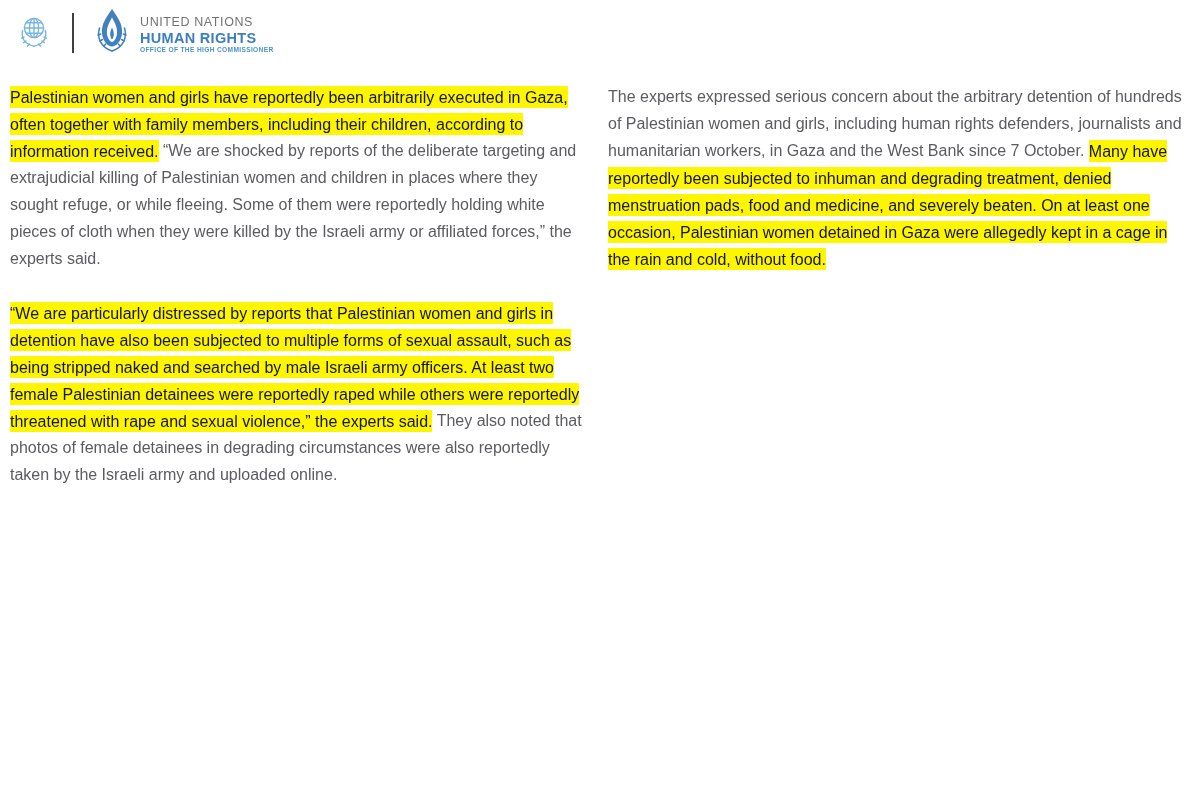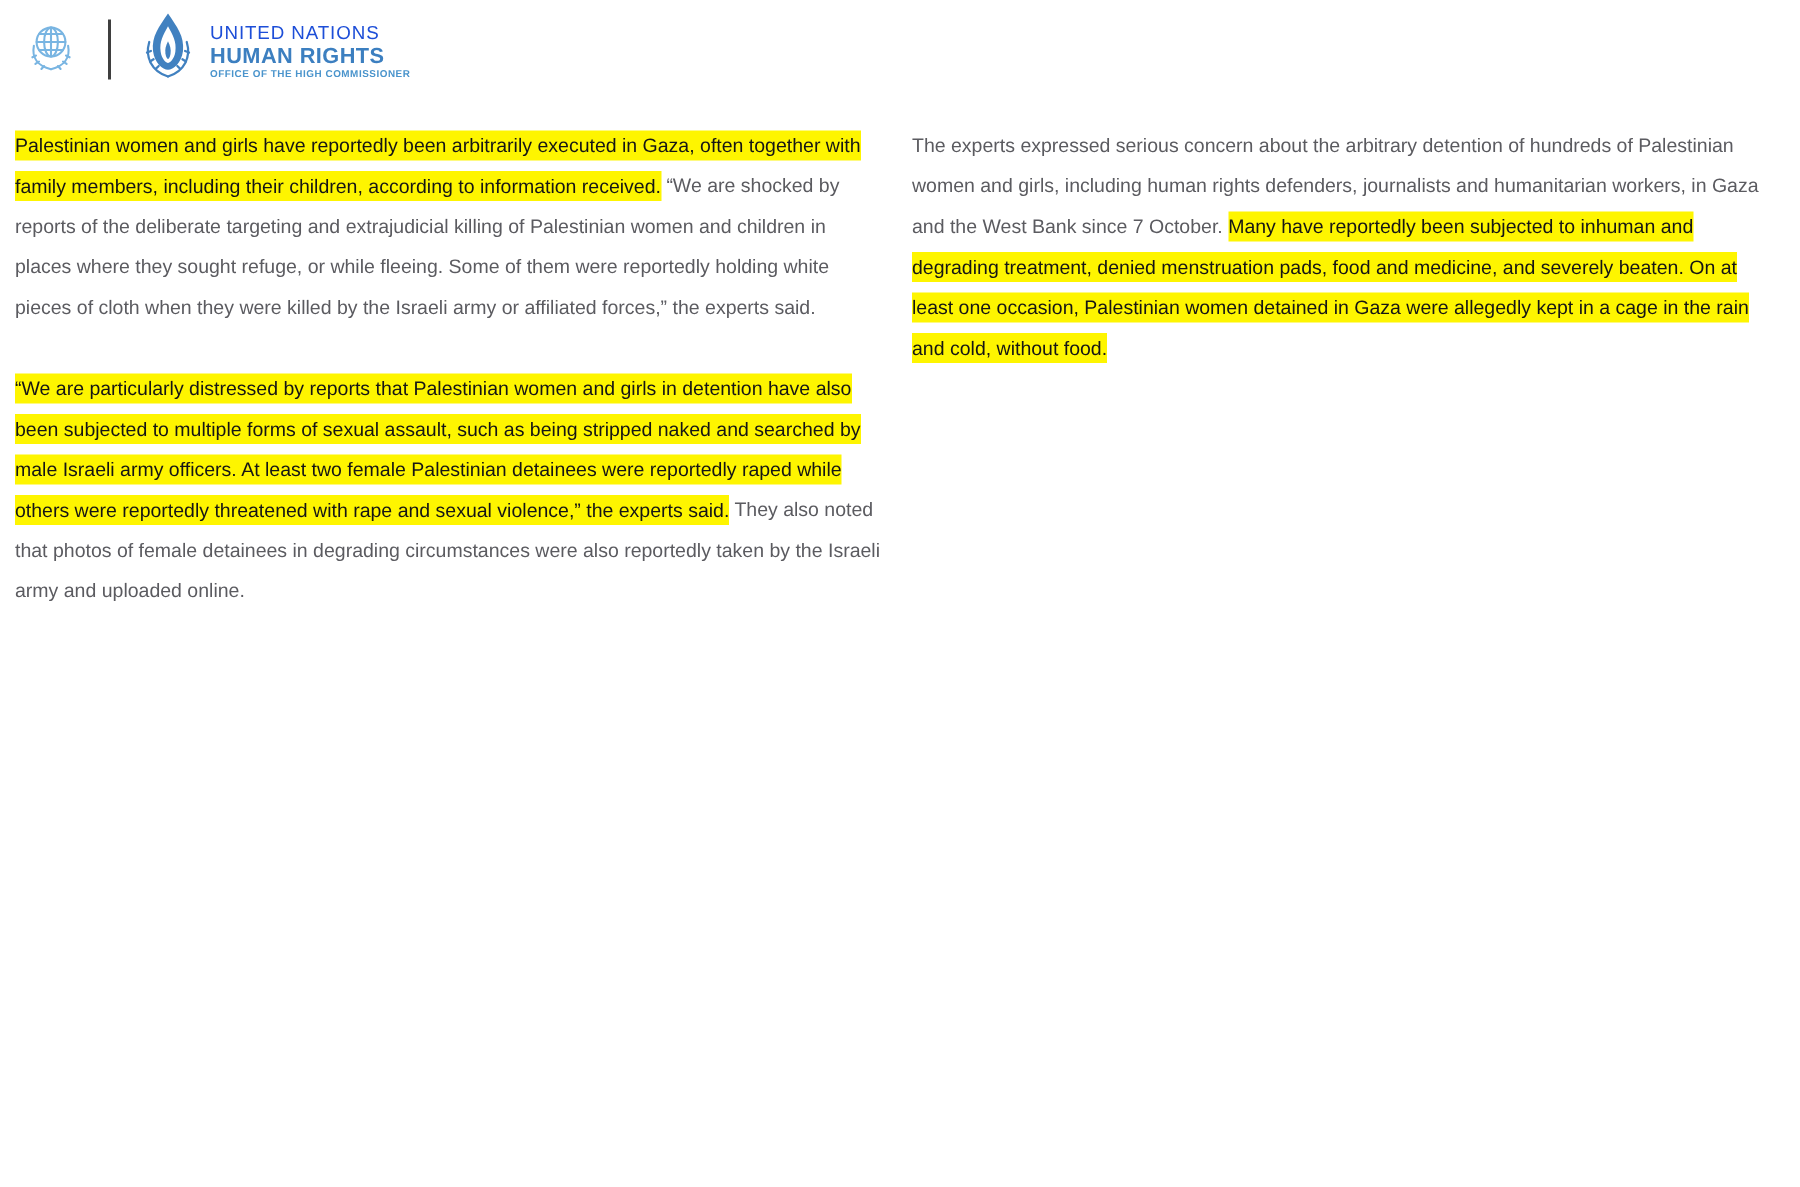--- a/index.html
+++ b/index.html
@@ -34,21 +34,21 @@
     margin-right: 18px;
   }
   .flame-icon { display: inline-flex; margin-right: 8px; }
   .logo-text {
     display: flex;
     flex-direction: column;
     line-height: 1;
     padding-top: 4px;
   }
   .logo-line1 {
-    color: #1d4ed8;
+    color: #737373;
     font-size: 12.5px;
     font-weight: 400;
     letter-spacing: 0.6px;
     margin-bottom: 2px;
   }
   .logo-line2 {
     color: #3c7fc0;
     font-size: 14.5px;
     font-weight: 700;
     letter-spacing: 0.3px;
@@ -85,21 +85,21 @@
 
   
   .columns {
     display: grid;
     grid-template-columns: 578px 1fr;
     column-gap: 20px;
     padding: 15px 12px 20px 10px;
   }
   .body-para {
     margin: 0 0 27px 0;
-    font-size: 13px;
+    font-size: 16px;
     line-height: 27px;
     color: #5b5b60;
   }
   .body-para:last-child { margin-bottom: 0; }
   .body-para mark {
     background: #fef500;
     color: #151515;
     padding: 2.5px 0;
   }
 </style>

